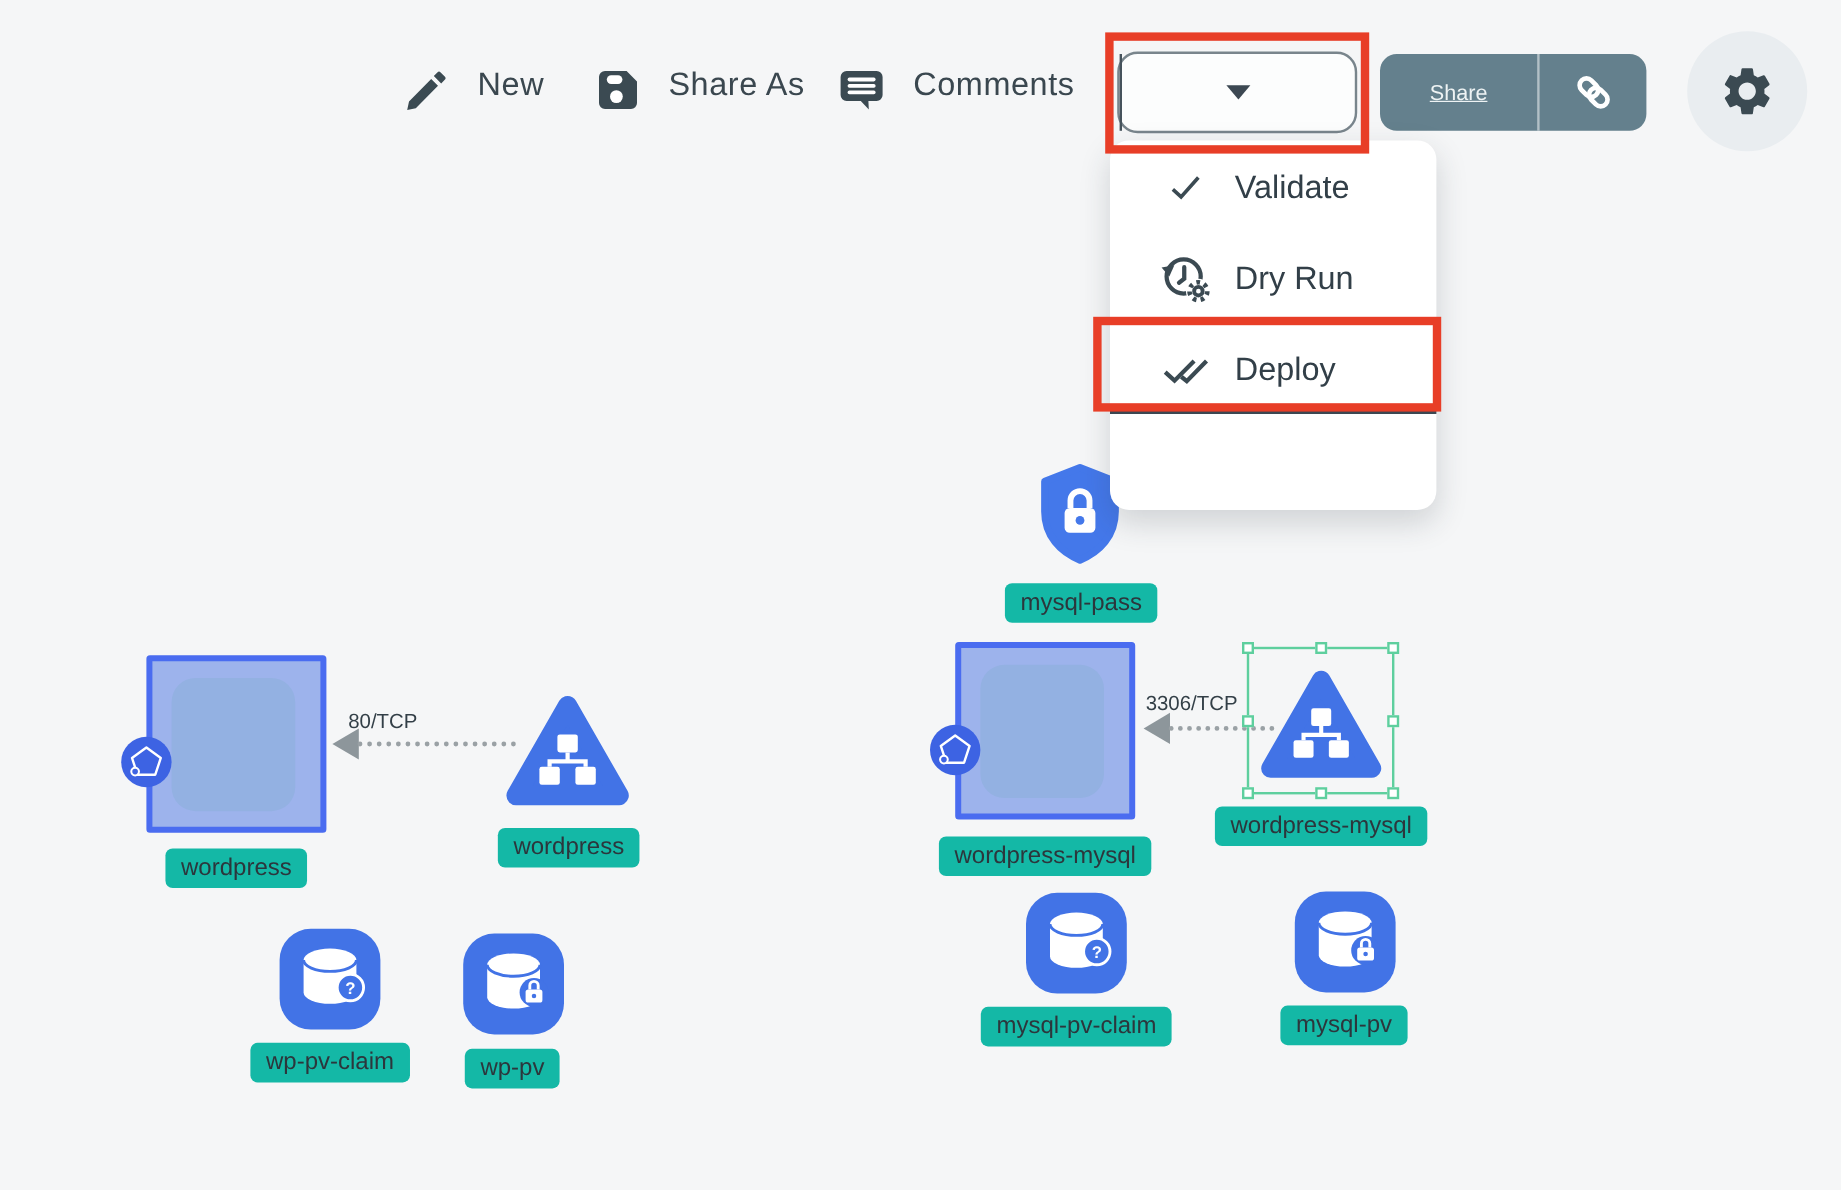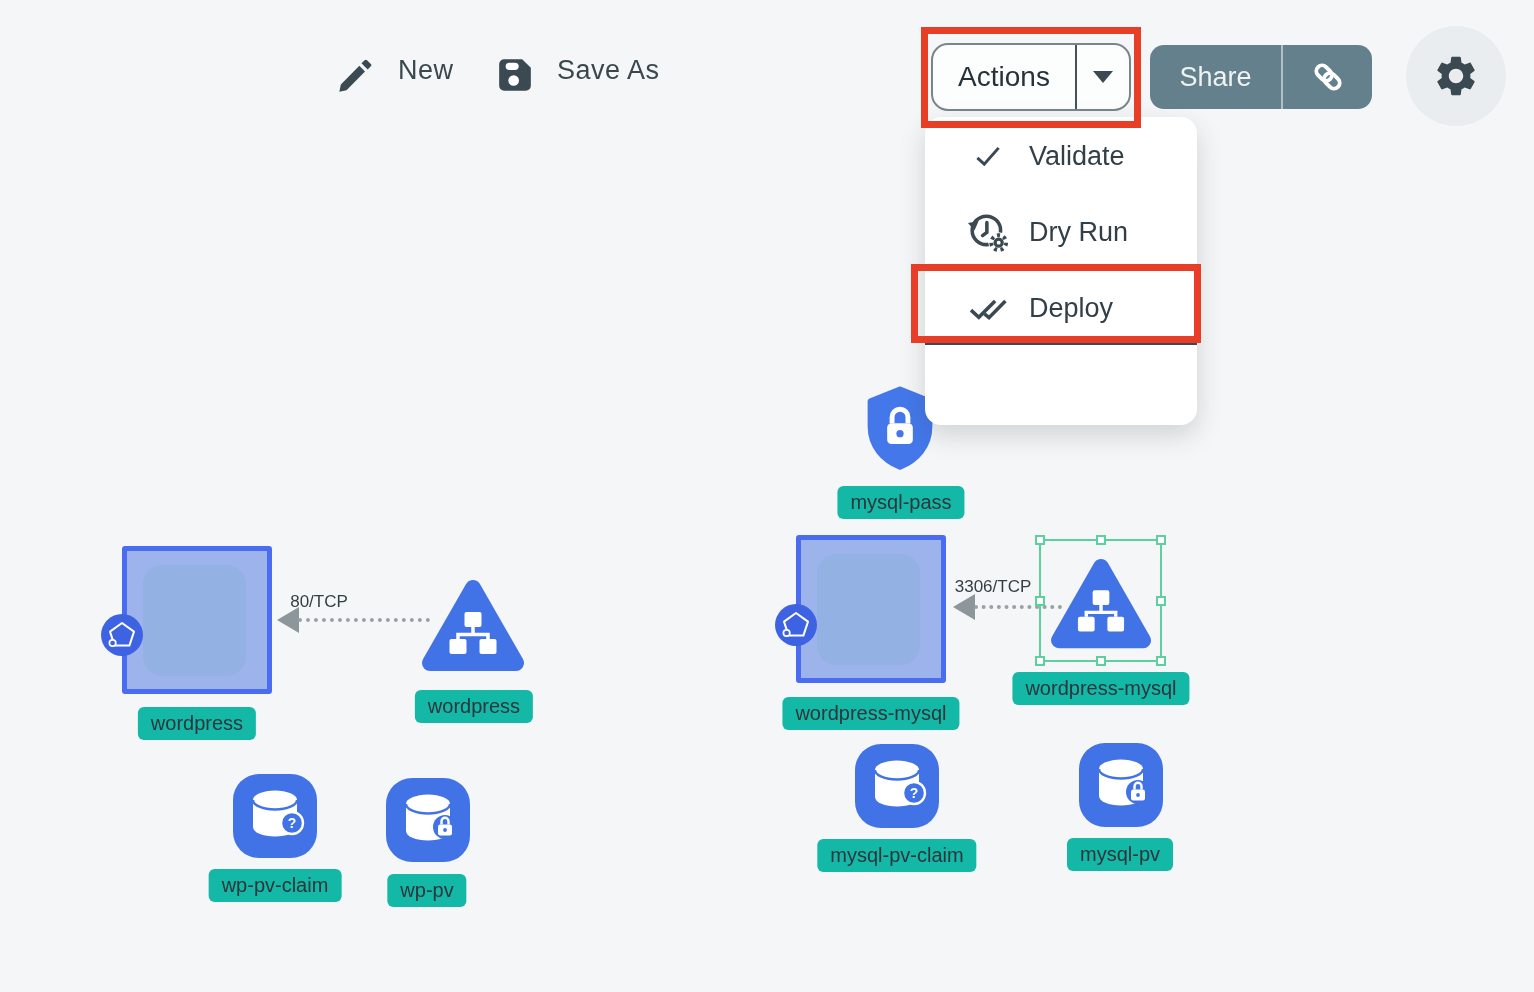--- a/index.html
+++ b/index.html
@@ -11,21 +11,21 @@
   .tgroup{position:absolute;display:flex;gap:22px;height:46px;cursor:pointer;}
   .tlabel{font-size:27px;color:#3a474f;letter-spacing:.5px;white-space:nowrap;}
   .actions-btn{position:absolute;left:931px;top:43px;width:200px;height:68px;border:2px solid #79858c;
     border-radius:17px;background:#fcfdfd;display:flex;align-items:stretch;box-sizing:border-box;cursor:pointer;}
   .a-left{flex:0 0 142px;display:flex;align-items:center;justify-content:center;font-size:28px;color:#273238;}
   .a-div{width:2px;background:#46535c;}
   .a-right{flex:1;display:flex;align-items:center;justify-content:center;}
   .caret{width:0;height:0;border-left:10px solid transparent;border-right:10px solid transparent;border-top:12px solid #3c4852;}
   .share-btn{position:absolute;left:1150px;top:45px;width:222px;height:64px;border-radius:14px;background:#64808d;
     display:flex;align-items:stretch;overflow:hidden;cursor:pointer;}
-  .s-left{flex:0 0 131px;display:flex;align-items:center;justify-content:center;font-size:27px;color:#eef3f4;}
+  .s-left{flex:0 0 131px;display:flex;align-items:center;justify-content:center;font-size:18px;color:#eef3f4;text-decoration:underline;}
   .s-div{width:2px;background:rgba(255,255,255,.5);}
   .s-right{flex:1;display:flex;align-items:center;justify-content:center;}
   .gear-btn{position:absolute;left:1406px;top:26px;width:100px;height:100px;border-radius:50%;background:#e9edf0;
     display:flex;align-items:center;justify-content:center;cursor:pointer;}
 
   
   .menu{position:absolute;left:925px;top:117px;width:272px;height:308px;background:#ffffff;border-radius:16px;
     box-shadow:0 10px 26px rgba(40,50,60,.18);z-index:10;}
   .mitem{position:absolute;left:0;width:100%;height:58px;display:flex;align-items:center;padding-left:40px;
     box-sizing:border-box;gap:18px;font-size:27px;color:#323f48;cursor:pointer;}
@@ -61,26 +61,36 @@
       </svg>
     <span class="tlabel">New</span>
   </div>
 
   <div class="tgroup" style="left:495px;top:55px;">
     <svg width="40" height="40" viewBox="0 0 24 24">
       <path fill="#3b4a52" d="M5.5 2.5h10.8l5.2 5.2v10.8a3 3 0 0 1-3 3h-13a3 3 0 0 1-3-3v-13a3 3 0 0 1 3-3z"></path>
       <rect x="6.4" y="4.6" width="7.8" height="4.4" rx="2.2" fill="#fff"></rect>
       <circle cx="11.2" cy="15.3" r="3.2" fill="#fff"></circle>
     </svg>
-    <span class="tlabel">Save As</span>
-  </div>
-
+    <span class="tlabel">Share As</span>
+  </div>
+
+  <div class="tgroup" style="left:697px;top:55px;">
+    <svg width="42" height="40" viewBox="0 0 24 24">
+      <path fill="#3b4a52" d="M4.5 2.5h15a3 3 0 0 1 3 3v9a3 3 0 0 1-3 3h-4.1l.2 4.2-4-4.2H4.5a3 3 0 0 1-3-3v-9a3 3 0 0 1 3-3z"></path>
+      <g fill="#fff">
+          <rect x="5" y="5.8" width="14" height="1.9" rx=".9"></rect>
+          <rect x="5" y="9" width="14" height="1.9" rx=".9"></rect>
+          <rect x="5" y="12.2" width="14" height="1.9" rx=".9"></rect>
+        </g>
+    </svg>
+    <span class="tlabel">Comments</span>
+  </div>
 
   <div class="actions-btn">
-    <div class="a-left">Actions</div>
     <div class="a-div"></div>
     <div class="a-right">
       <div class="caret"></div>
     </div>
   </div>
 
   <div class="share-btn">
     <div class="s-left">Share</div>
     <div class="s-div"></div>
     <div class="s-right">

